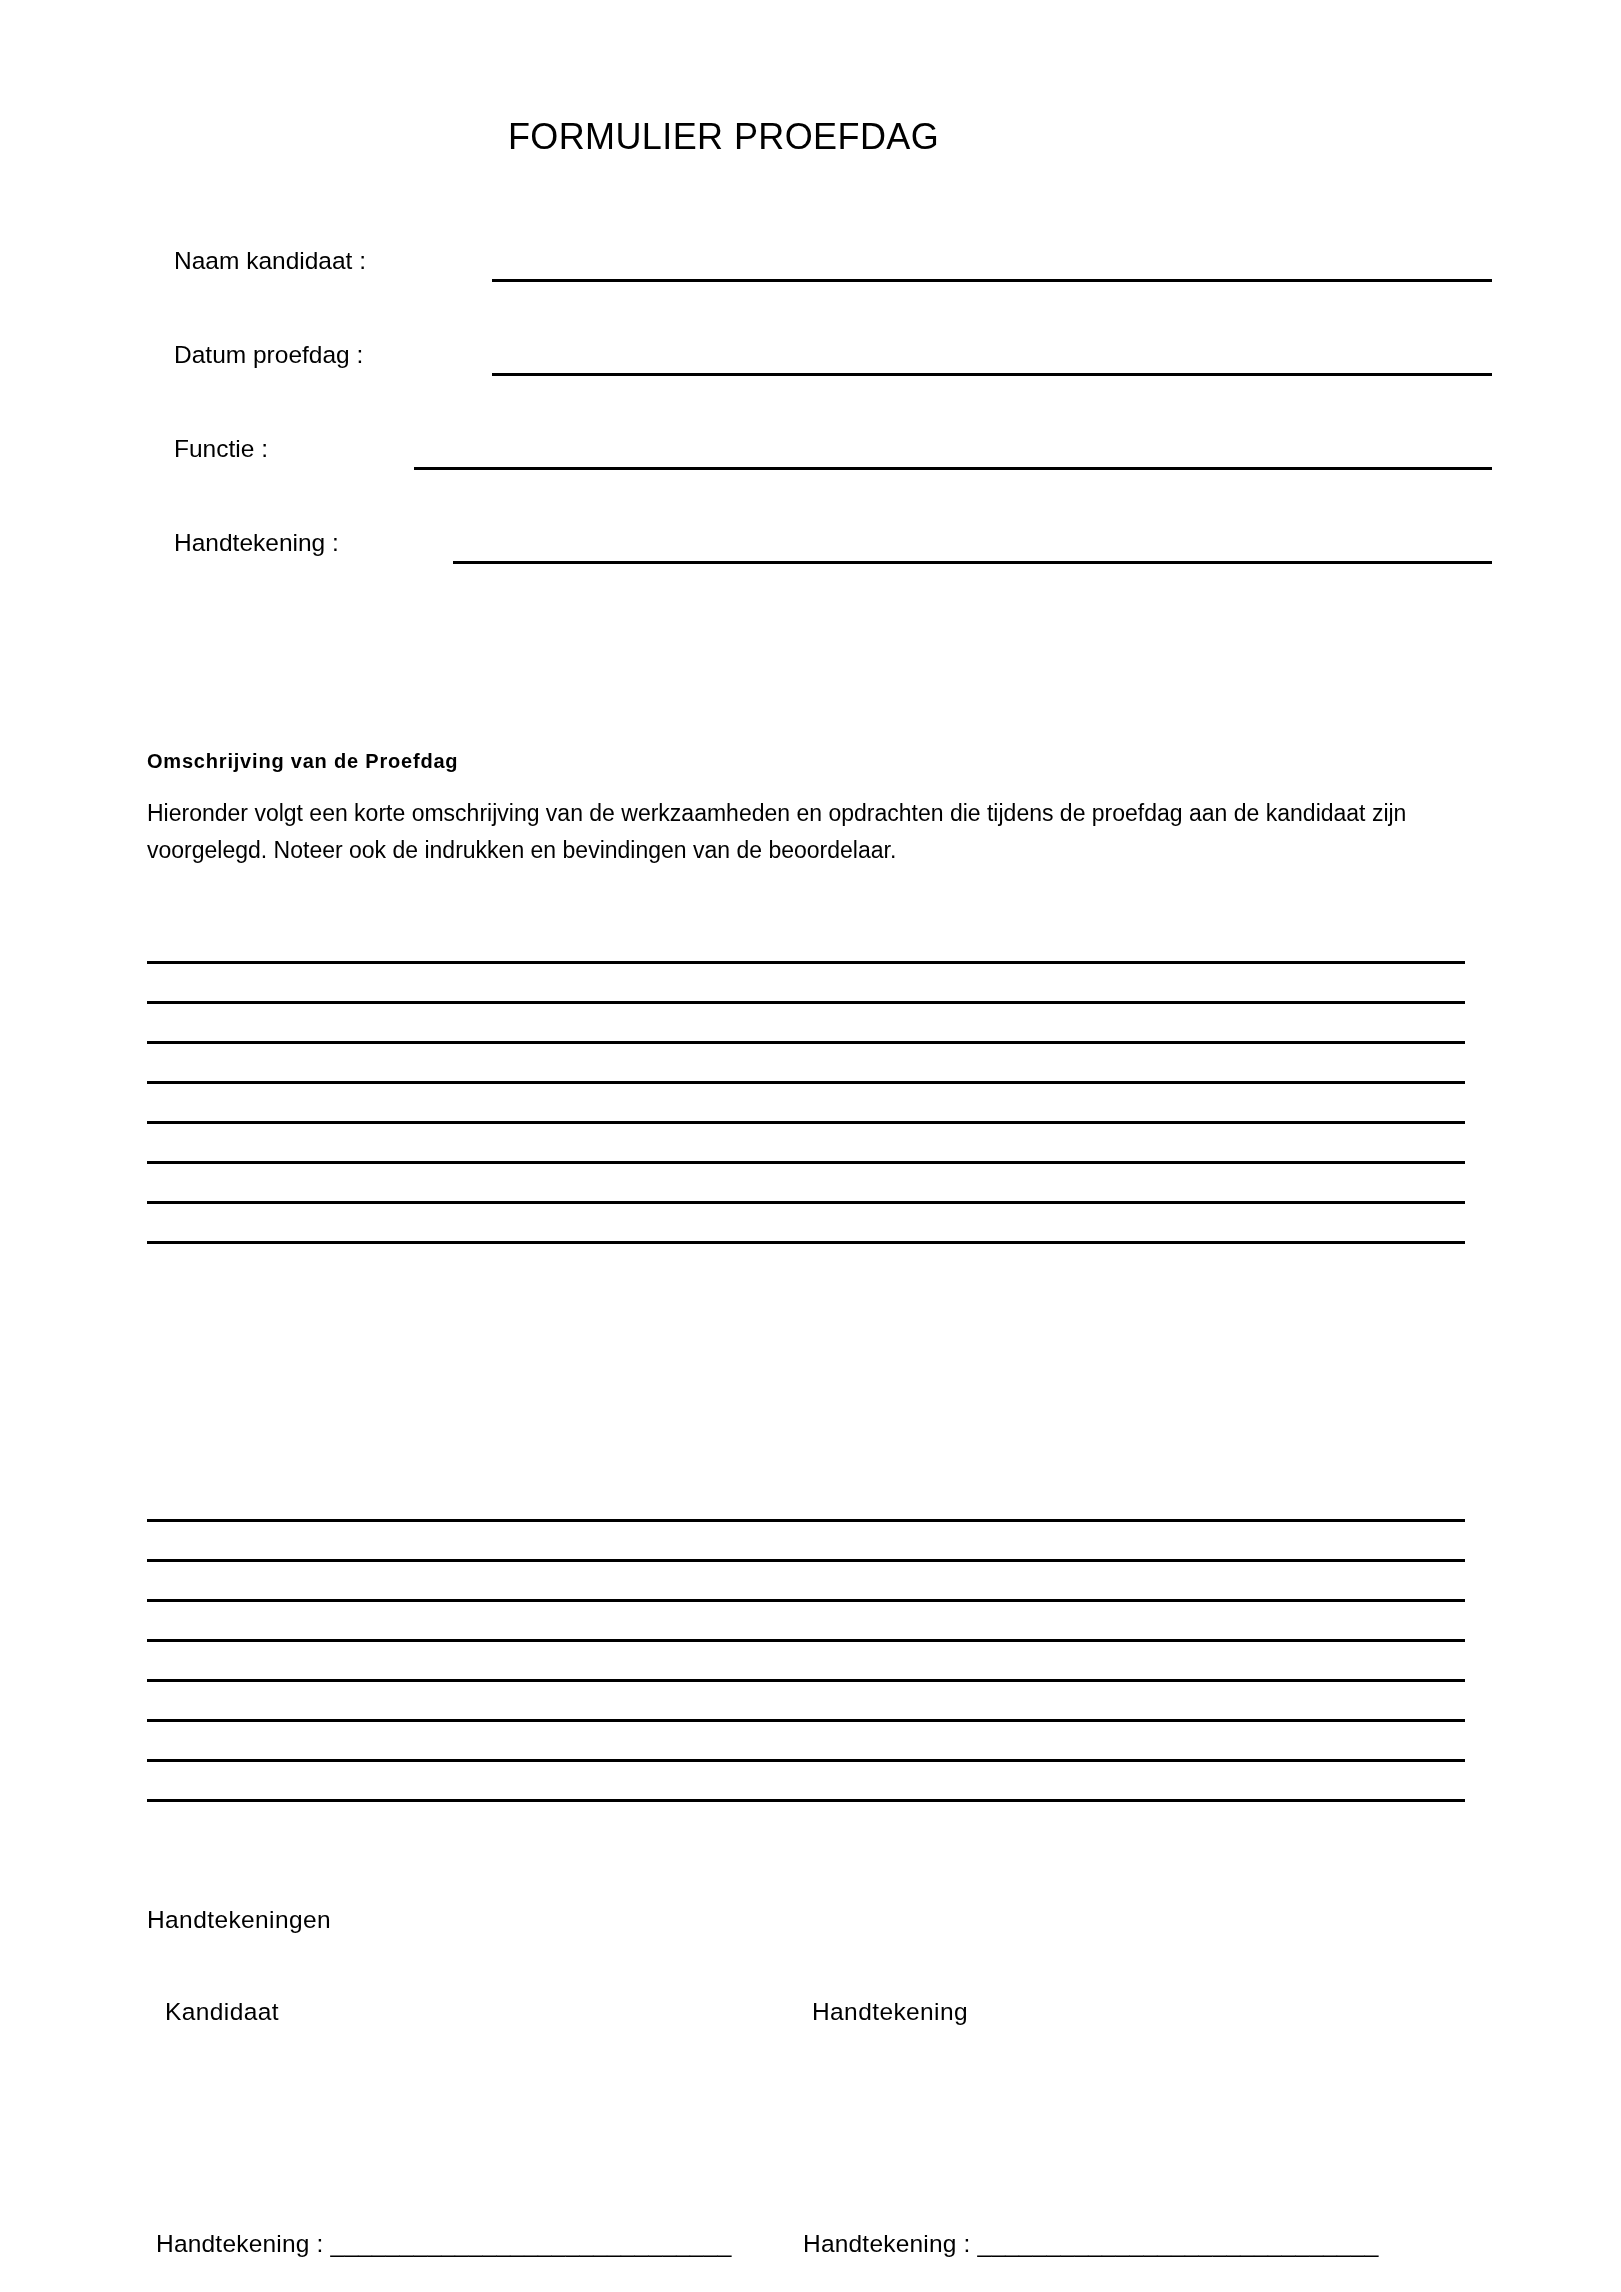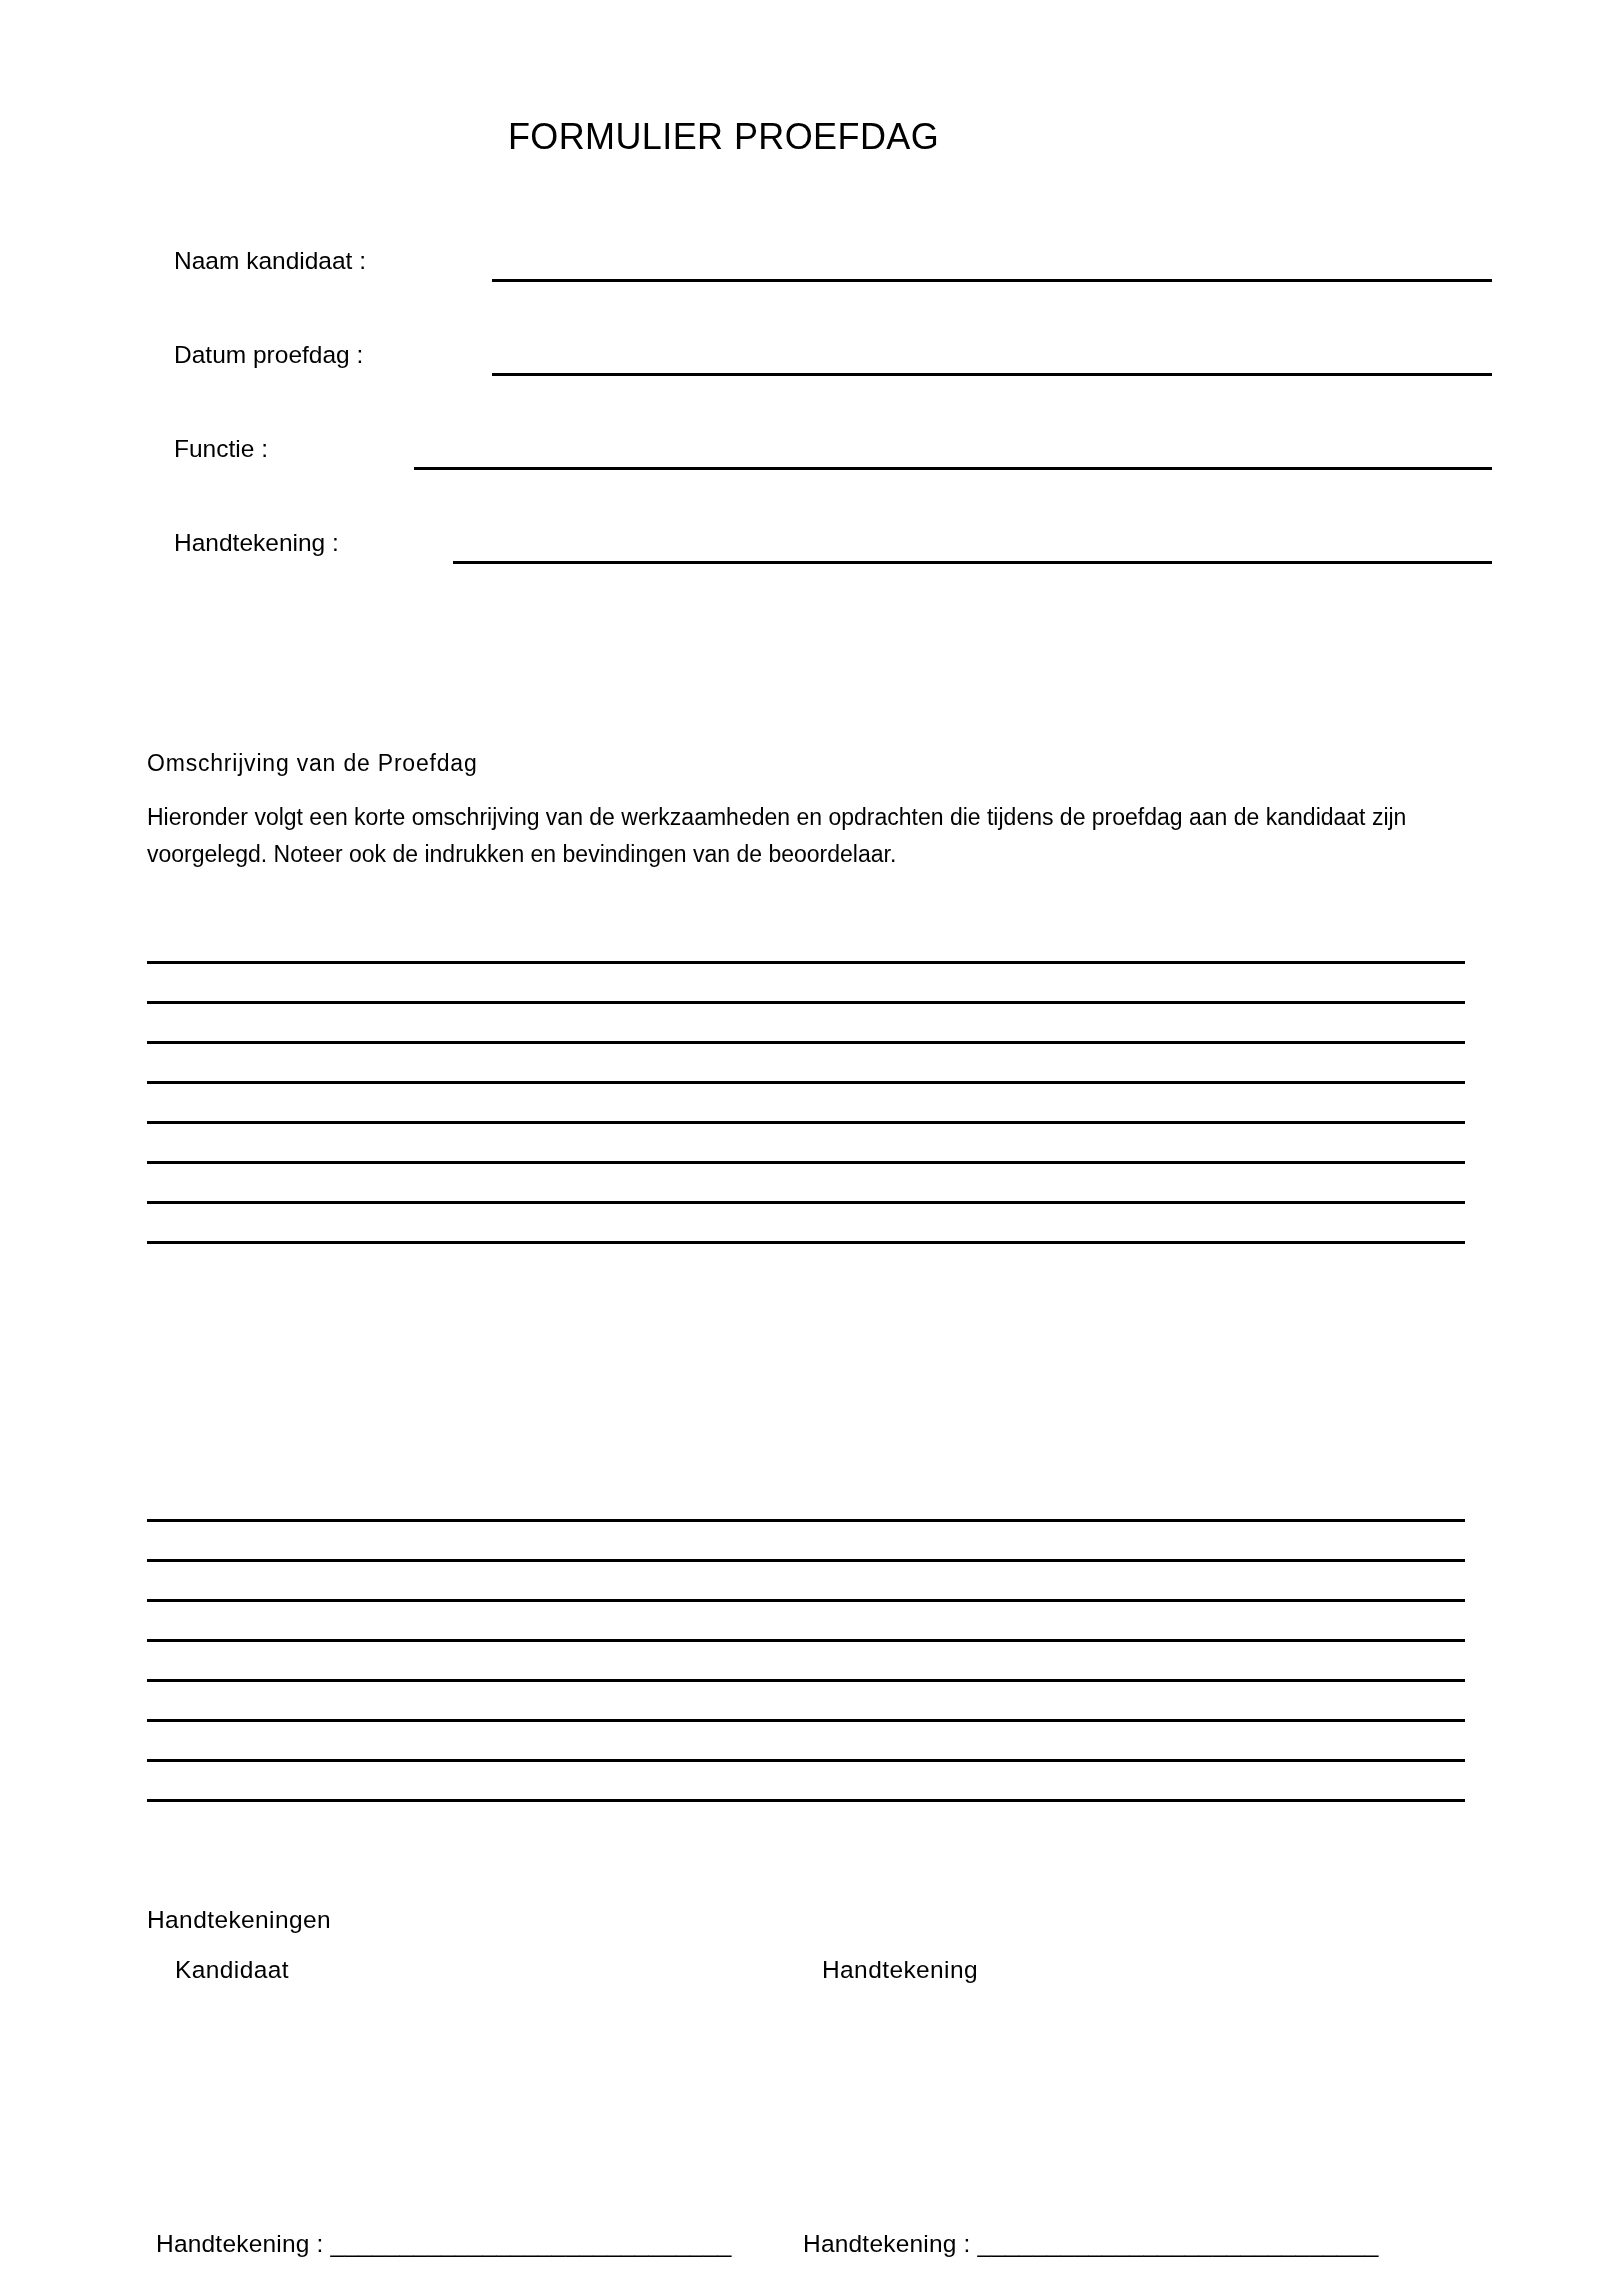--- a/index.html
+++ b/index.html
@@ -63,24 +63,24 @@
   .rule-w-1100 { width: 1078px; }
   .rule-w-1060 { width: 1039px; }
 
   
   .section {
     position: absolute;
     left: 147px;
     width: 1318px;
   }
   .section-heading {
-    font-size: 23px;
+    font-size: 20px;
     letter-spacing: 0.8px;
     margin: 0 0 21.6px 0;
-    font-weight: 400;
+    font-weight: 700;
   }
   .section-text {
     font-size: 23px;
     line-height: 37px;
     margin: 0;
     font-weight: 400;
   }
 
   
   .writing-lines {
@@ -181,21 +181,21 @@
     <div class="write-line"></div>
     <div class="write-line"></div>
     <div class="write-line"></div>
     <div class="write-line"></div>
     <div class="write-line"></div>
     <div class="write-line"></div>
   </div>
 
   <div class="sig-heading" style="top: 1906px;">Handtekeningen</div>
 
-  <div class="sig-columns" style="top: 1956px; justify-content: flex-end;">
+  <div class="sig-columns" style="top: 1998px;">
     <div class="sig-col">
       <span class="sig-role">Kandidaat</span>
     </div>
     <div class="sig-col">
       <span class="sig-role">Handtekening</span>
     </div>
   </div>
 
   <div class="sig-lines" style="top: 2230px;">
     <div class="sig-line-col">

